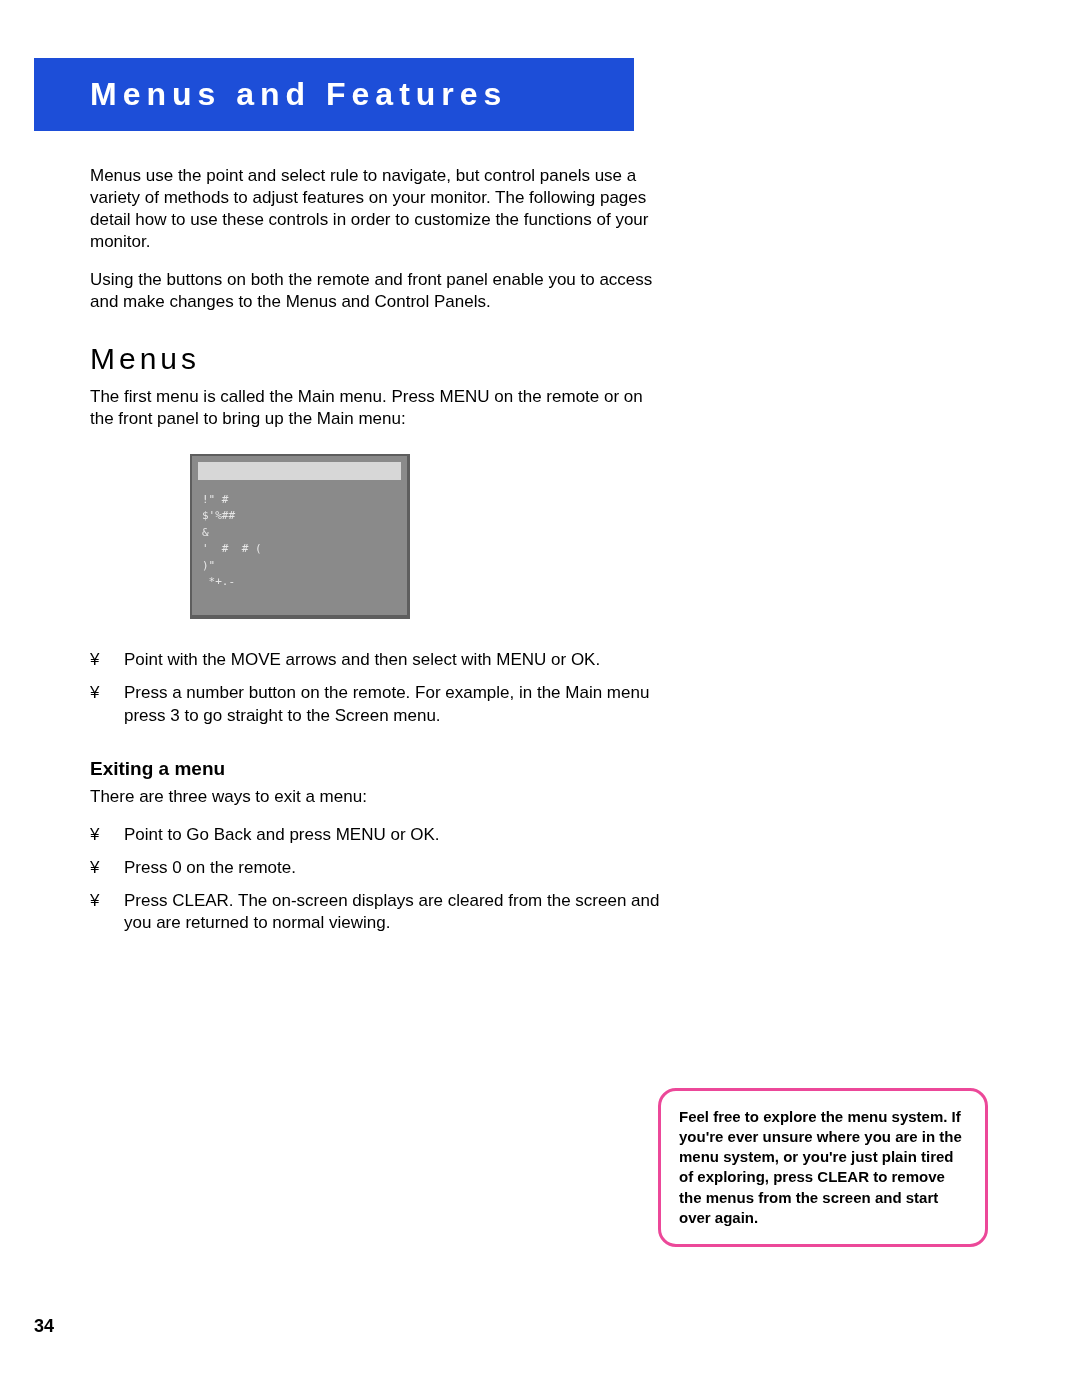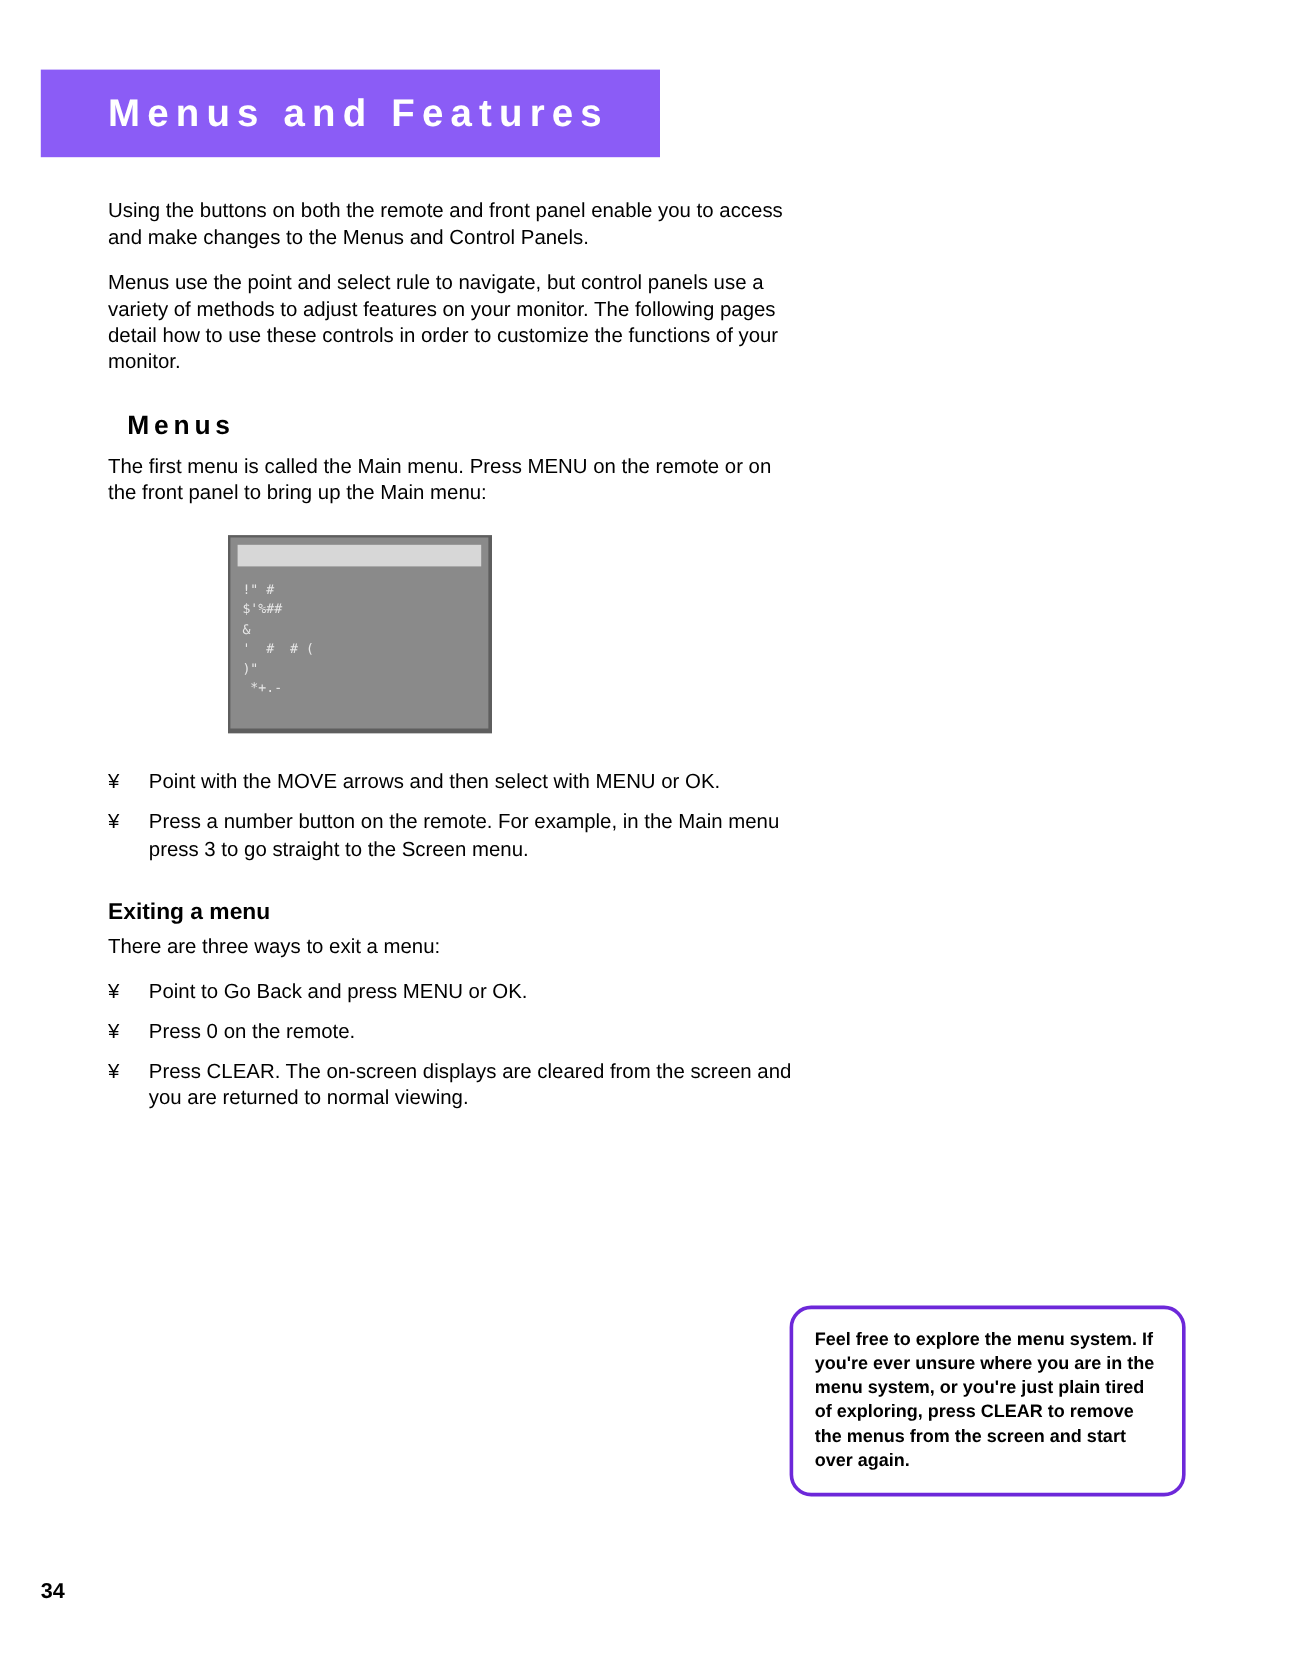--- a/index.html
+++ b/index.html
@@ -1,48 +1,48 @@
 <!DOCTYPE html>
 <html><head>
 <meta charset="utf-8">
 <style>
   * { box-sizing: border-box; margin: 0; padding: 0; }
   html, body { width: 1080px; height: 1397px; background: #fff; font-family: "Segoe UI", "Helvetica Neue", Arial, sans-serif; color: #000; }
   .page { position: relative; width: 1080px; height: 1397px; padding: 58px 80px 60px 34px; }
-  .chapter-bar { background: #8b5cf6; color: #fff; font-weight: bold; font-size: 32px; letter-spacing: 6px; padding: 18px 0 18px 56px; width: 516px; margin-bottom: 34px; }
+  .chapter-bar { background: #1d4ed8; color: #fff; font-weight: bold; font-size: 32px; letter-spacing: 6px; padding: 18px 0 18px 56px; width: 600px; margin-bottom: 34px; }
   .content { margin-left: 56px; max-width: 580px; }
   .h1 { font-weight: bold; font-size: 28px; letter-spacing: 4px; margin-bottom: 24px; }
   .p { font-size: 17px; line-height: 1.3; margin-bottom: 16px; }
-  .h2 { font-weight: bold; font-size: 22px; letter-spacing: 4px; margin-top: 28px; margin-bottom: 10px; margin-left: 16px; }
+  .h2 { font-weight: normal; font-size: 30px; letter-spacing: 4px; margin-top: 28px; margin-bottom: 10px; }
   .h3 { font-weight: bold; font-size: 19px; margin-top: 30px; margin-bottom: 6px; }
   .screen-wrap { margin: 24px 0 30px 100px; }
   .screen { width: 220px; height: 165px; background: #8a8a8a; border: 2px solid #5e5e5e; border-bottom-width: 4px; border-right-width: 3px; padding: 6px; }
   .screen-title { background: #d7d7d7; height: 18px; margin-bottom: 12px; }
   .screen-lines { color: #e7e7e7; font-size: 11px; line-height: 1.5; padding-left: 4px; font-family: monospace; white-space: pre; }
   ul.bullets { list-style: none; margin: 4px 0 12px 0; }
   ul.bullets li { display: flex; font-size: 17px; line-height: 1.35; margin-bottom: 10px; }
   ul.bullets li .bu { width: 34px; flex: 0 0 34px; }
   ul.bullets li .txt { flex: 1; }
-  .tip-box { position: absolute; right: 92px; bottom: 150px; width: 330px; border: 3px solid #6d28d9; border-radius: 18px; padding: 16px 18px; font-size: 15px; font-weight: bold; line-height: 1.35; }
+  .tip-box { position: absolute; right: 92px; bottom: 150px; width: 330px; border: 3px solid #ec4899; border-radius: 18px; padding: 16px 18px; font-size: 15px; font-weight: bold; line-height: 1.35; }
   .page-num { position: absolute; left: 34px; bottom: 60px; font-weight: bold; font-size: 18px; }
 </style>
 </head>
 <body>
 
 <div class="page">
 
   <div class="chapter-bar">
     <span>Menus and Features</span>
   </div>
 
   <div class="content">
 
 
+    <p class="p">Menus use the point and select rule to navigate, but control panels use a variety of methods to adjust features on your monitor. The following pages detail how to use these controls in order to customize the functions of your monitor.</p>
     <p class="p">Using the buttons on both the remote and front panel enable you to access and make changes to the Menus and Control Panels.</p>
-    <p class="p">Menus use the point and select rule to navigate, but control panels use a variety of methods to adjust features on your monitor. The following pages detail how to use these controls in order to customize the functions of your monitor.</p>
 
     <div class="h2">Menus</div>
     <p class="p">The first menu is called the Main menu. Press MENU on the remote or on the front panel to bring up the Main menu:</p>
 
     <div class="screen-wrap">
       <div class="screen">
         <div class="screen-title"></div>
         <div class="screen-lines">!" #
 $'%##
 &amp;

